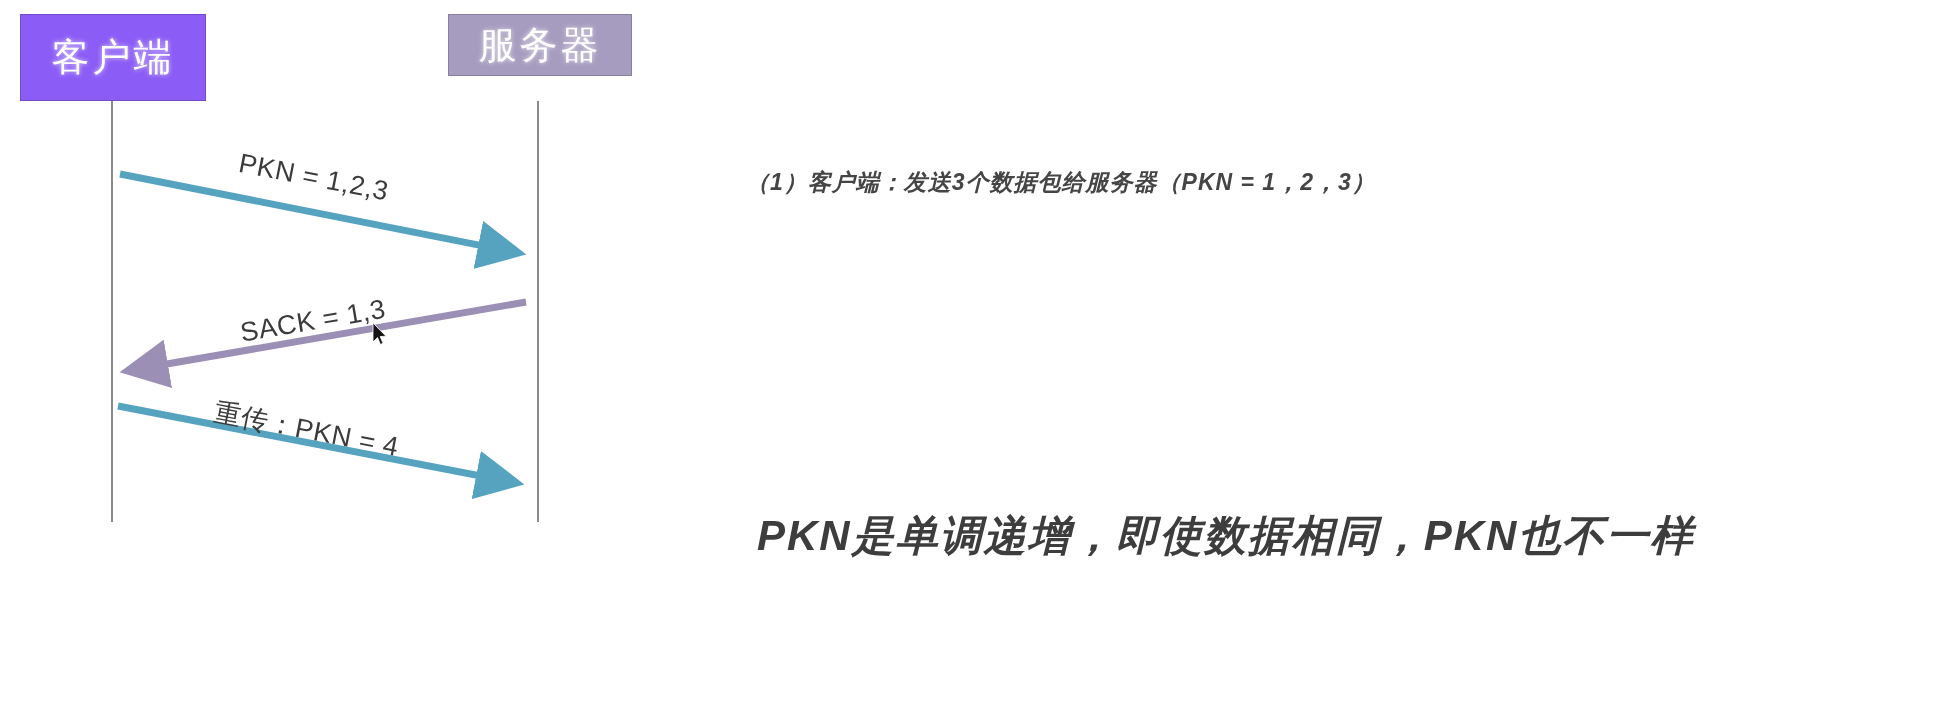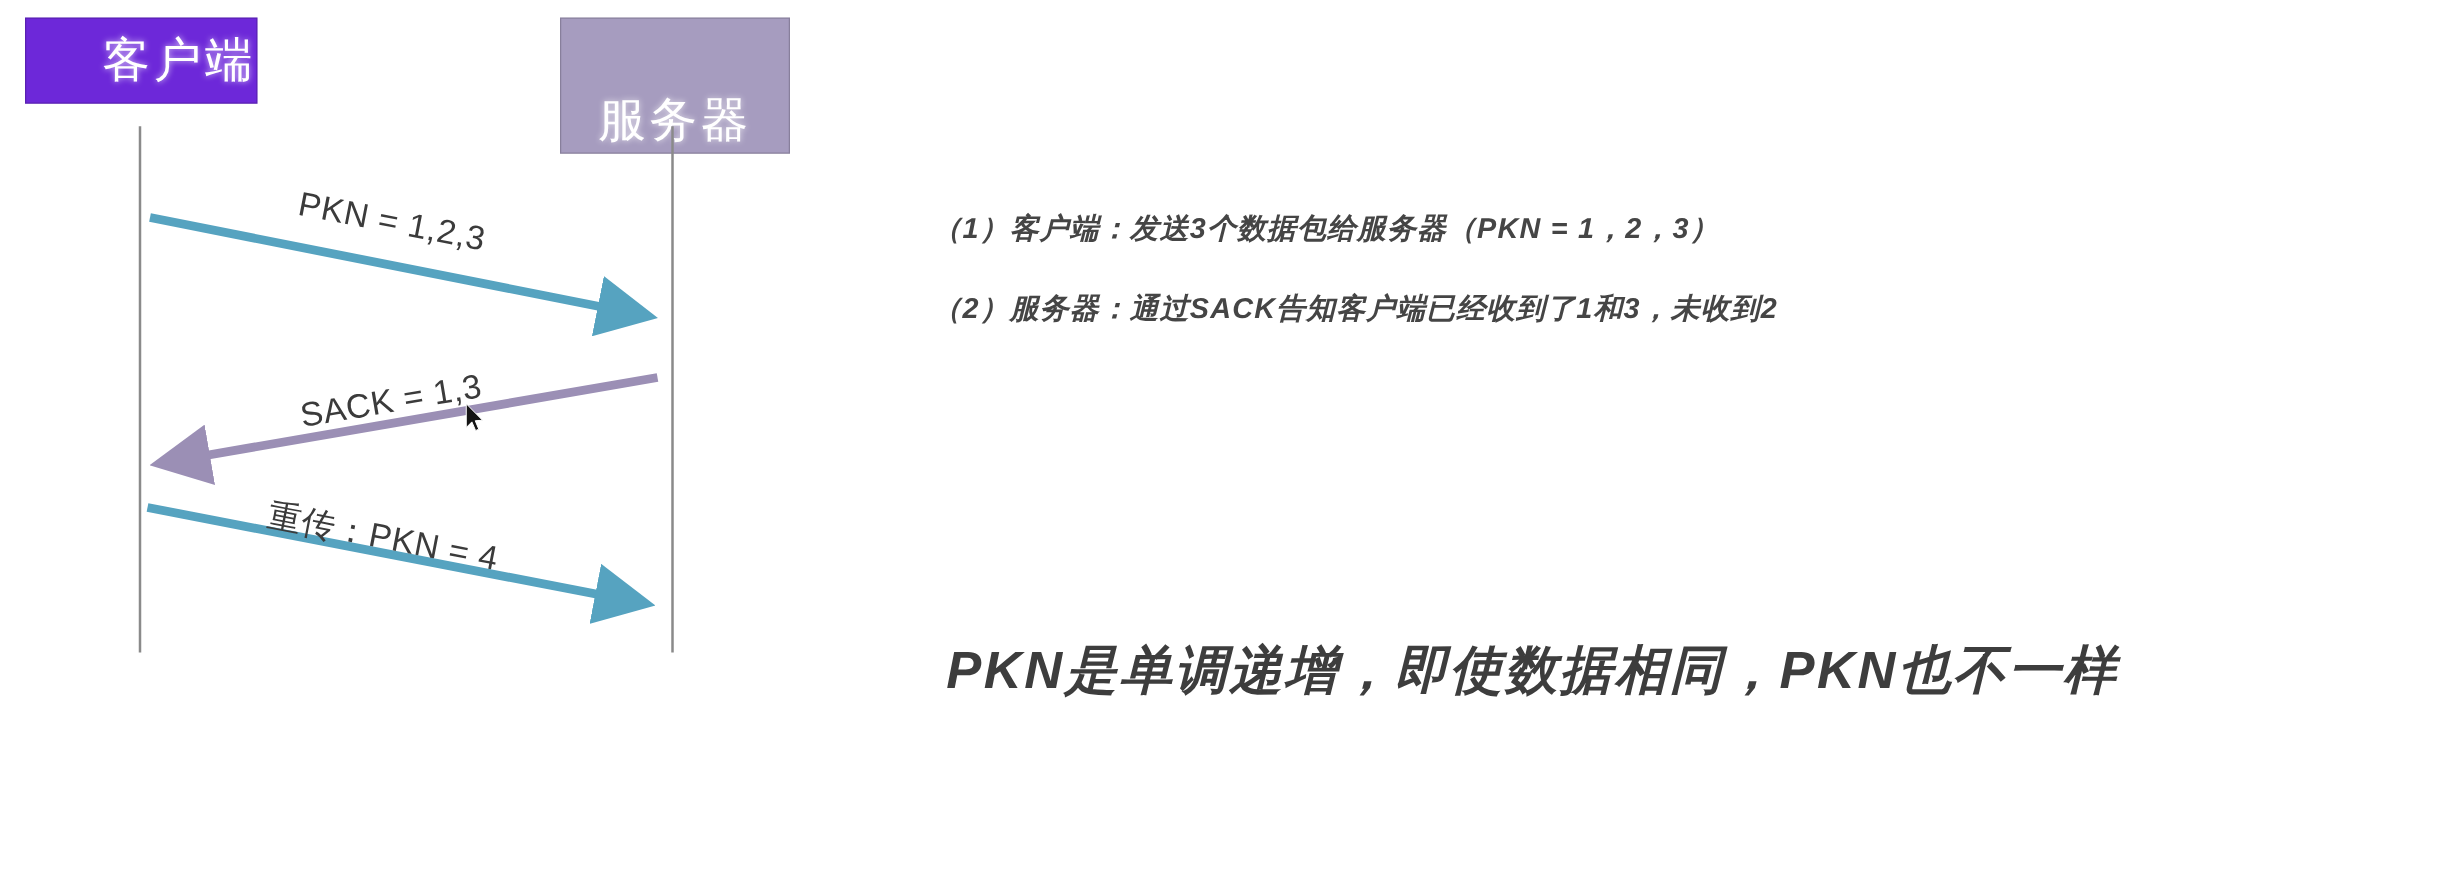--- a/index.html
+++ b/index.html
@@ -25,28 +25,26 @@
     align-items: center;
     justify-content: center;
     color: #ffffff;
     font-size: 38px;
     letter-spacing: 3px;
     text-shadow: 0 0 5px rgba(255,255,255,0.75);
     border: 1px solid rgba(0,0,0,0.18);
     box-sizing: border-box;
   }
   #client-box {
-    left: 20px; top: 14px; width: 186px; height: 69px;
-    background: #6d28d9;
-    justify-content: flex-end;
+    left: 20px; top: 14px; width: 186px; height: 87px;
+    background: #8b5cf6;
   }
   #server-box {
-    left: 448px; top: 14px; width: 184px; height: 109px;
+    left: 448px; top: 14px; width: 184px; height: 62px;
     background: #a69cbf;
-    align-items: flex-end;
   }
 
   
   .lifeline {
     position: absolute;
     width: 2px;
     background: #8a8a8a;
   }
   #client-lifeline { left: 111px; top: 101px; height: 421px; }
   #server-lifeline { left: 537px; top: 101px; height: 421px; }
@@ -160,21 +158,20 @@
           <path d="M0,0 L7,3.5 L0,7 Z" fill="#56a3c0"></path>
         </marker>
       </defs>
       <line x1="6" y1="6" x2="400" y2="82" stroke="#56a3c0" stroke-width="7" marker-end="url(#head-blue-2)"></line>
     </svg>
   </div>
   <div id="msg3-label" class="msg-label">重传：PKN = 4</div>
 
   <div id="notes">
     <div class="note-line">（1）客户端：发送3个数据包给服务器（PKN = 1，2，3）</div>
-    <div class="note-line">（2）服务器：通过SACK告知客户端已经收到了1和3，未收到2</div>
   </div>
 
   <div id="summary-line">PKN是单调递增，即使数据相同，PKN也不一样</div>
 
   <div id="mouse-cursor">
     <svg width="18" height="26" viewBox="0 0 18 26">
       <path d="M1,1 L1,20 L5.5,15.5 L8.5,22.5 L11,21.3 L8.2,14.6 L14,14.2 Z" fill="#141414" stroke="#ffffff" stroke-width="0.8"></path>
     </svg>
   </div>
 

